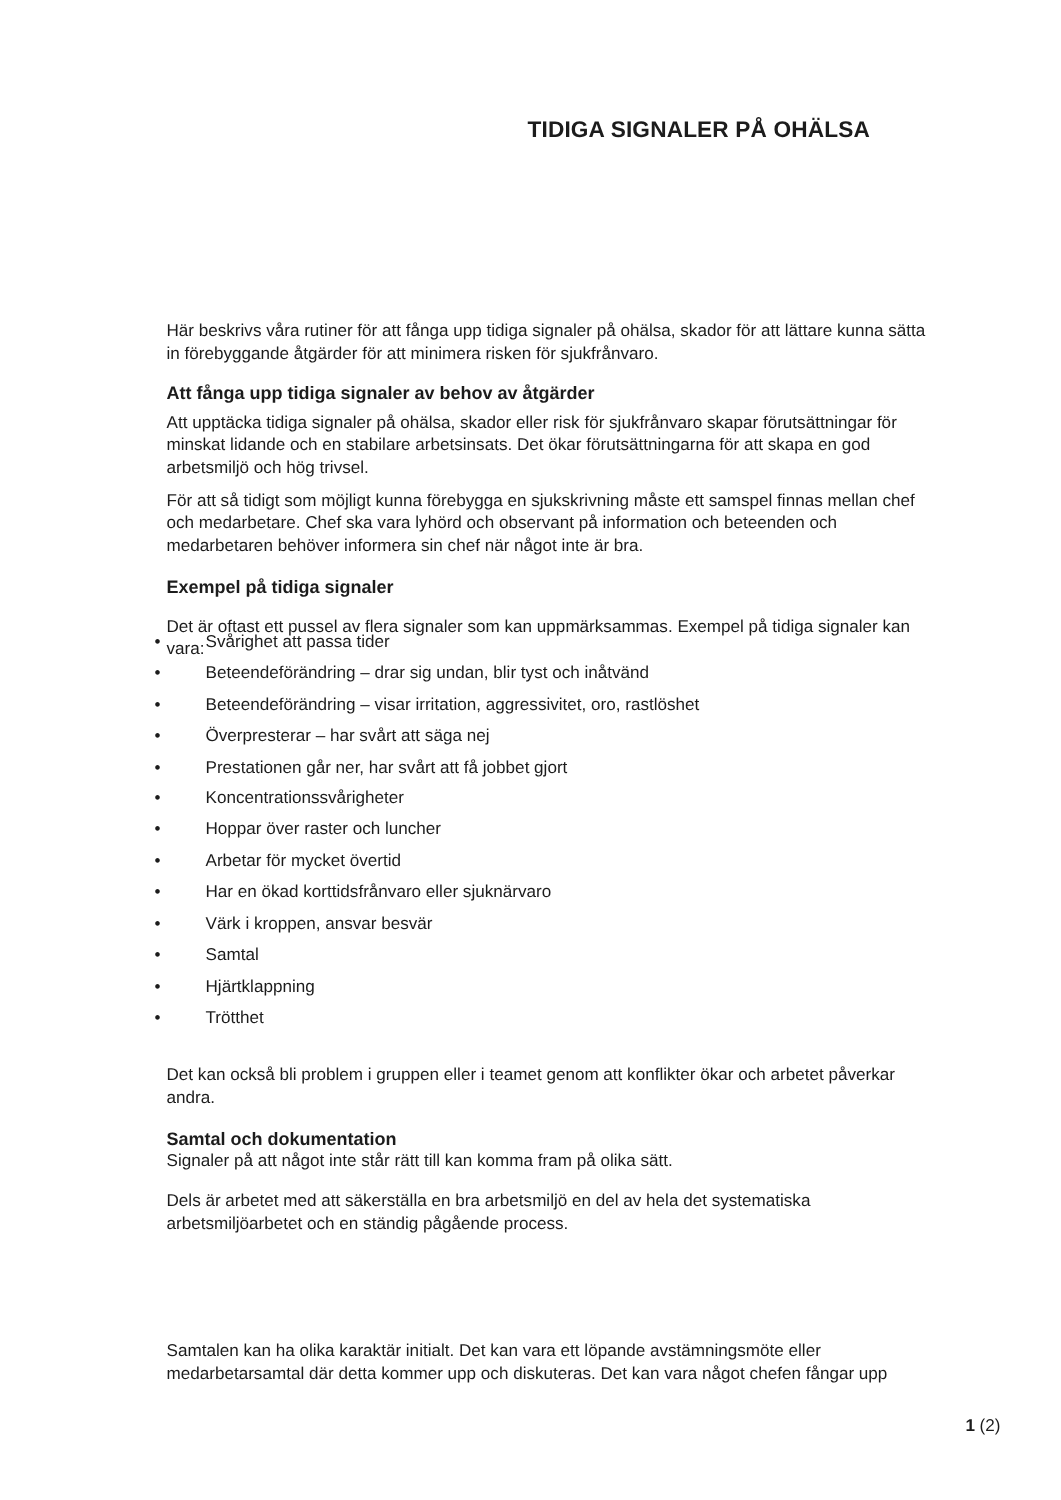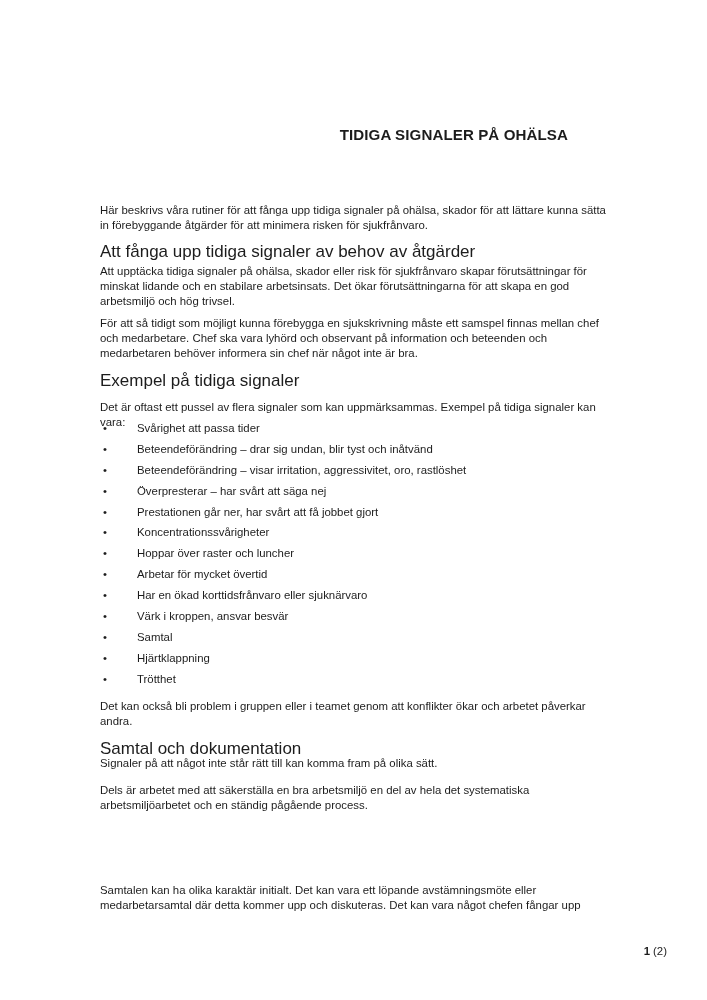--- a/index.html
+++ b/index.html
@@ -13,41 +13,40 @@
     width: 707px;
     height: 1000px;
     background: #ffffff;
     color: #1c1c1c;
     font-family: "Liberation Sans", "DejaVu Sans", sans-serif;
     overflow: hidden;
   }
   .doc-title {
     position: absolute;
     top: 77px;
-    right: 139px;
+    right: 127px;
     font-size: 15.1px;
     line-height: 19px;
     font-weight: bold;
     white-space: nowrap;
     letter-spacing: 0.1px;
-    margin-top: 48px;
   }
   .block {
     position: absolute;
     left: 100px;
     width: 507px;
     font-size: 11.4px;
     line-height: 15.2px;
-    margin: 0;
+    margin: 11px;
     text-align: left;
   }
   .heading {
-    font-size: 17px;
+    font-size: 12px;
     line-height: 17px;
-    font-weight: normal;
+    font-weight: bold;
     white-space: nowrap;
   }
   .bullet-list {
     position: absolute;
     left: 100px;
     width: 507px;
     top: 421px;
   }
   .bullet-row {
     display: flex;

